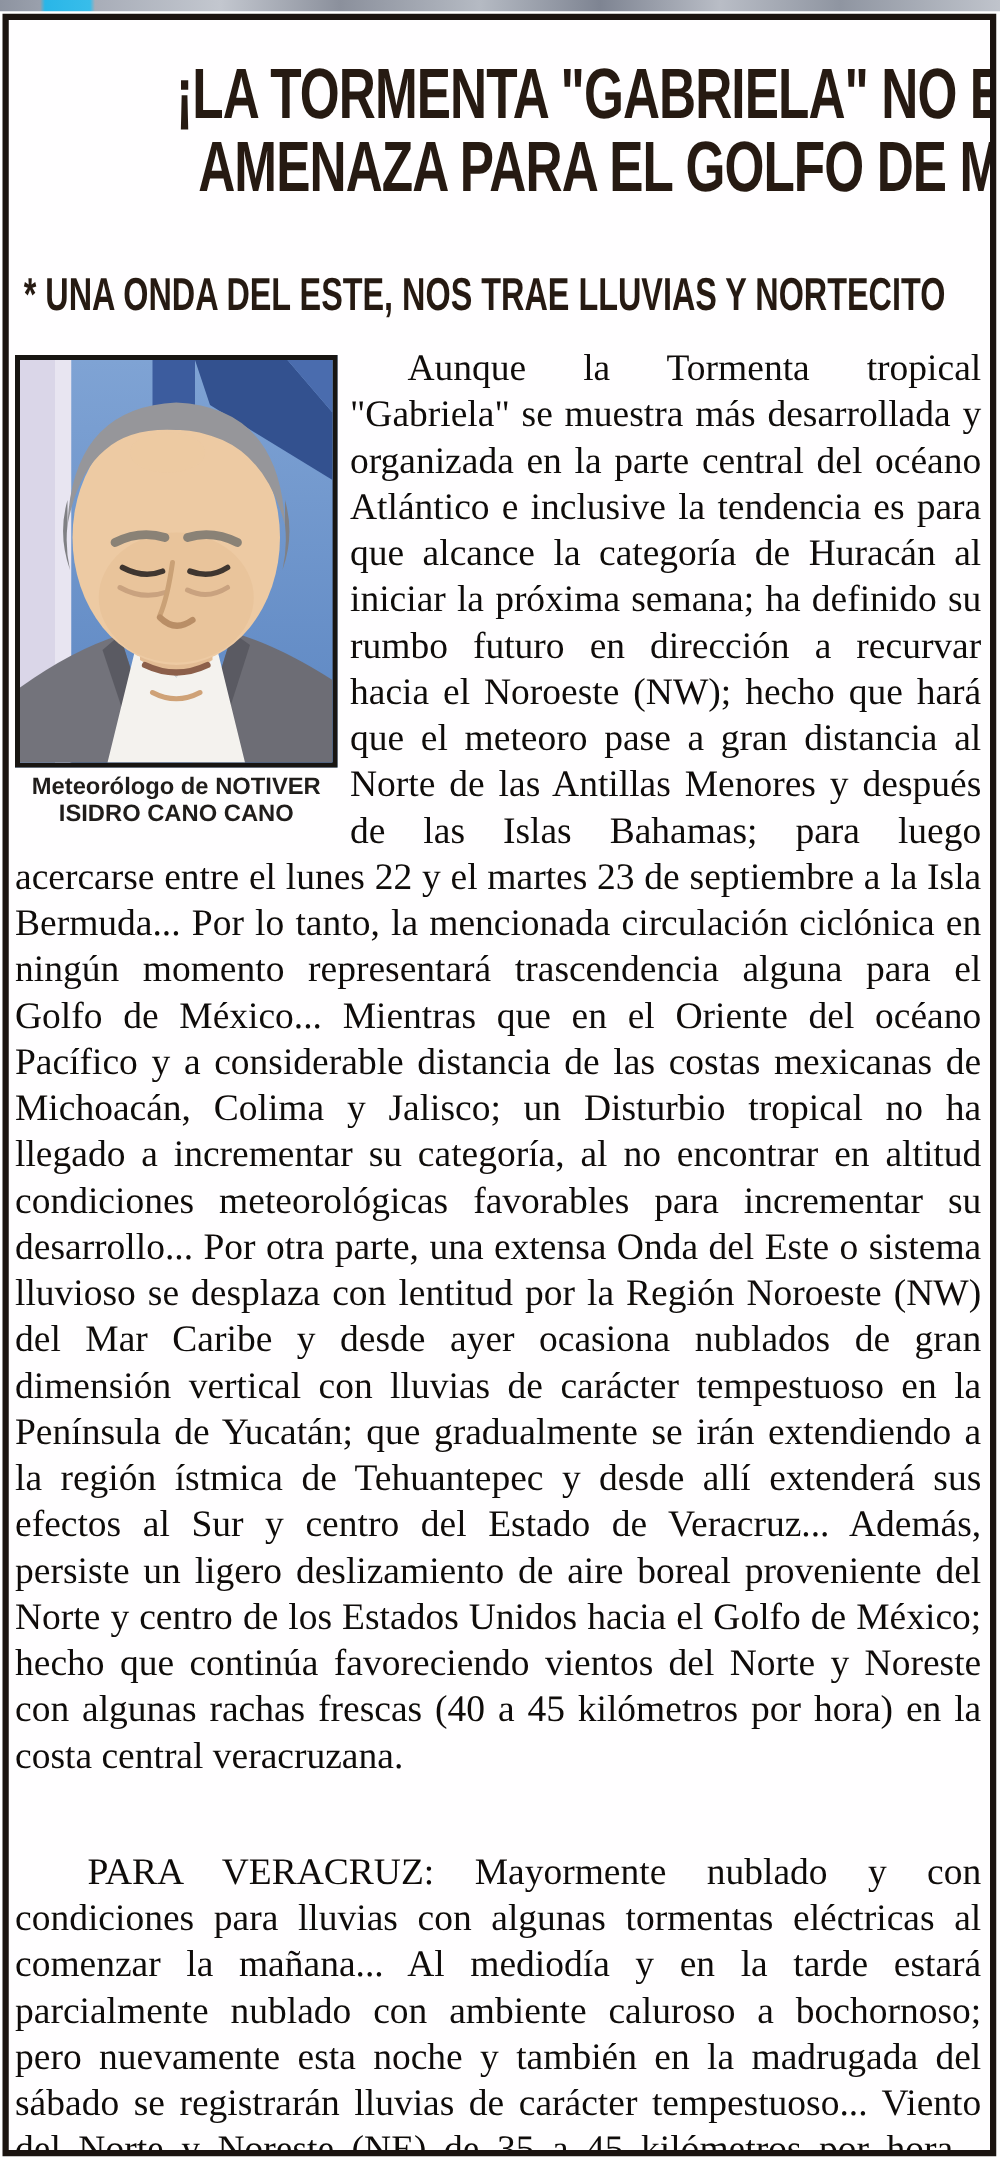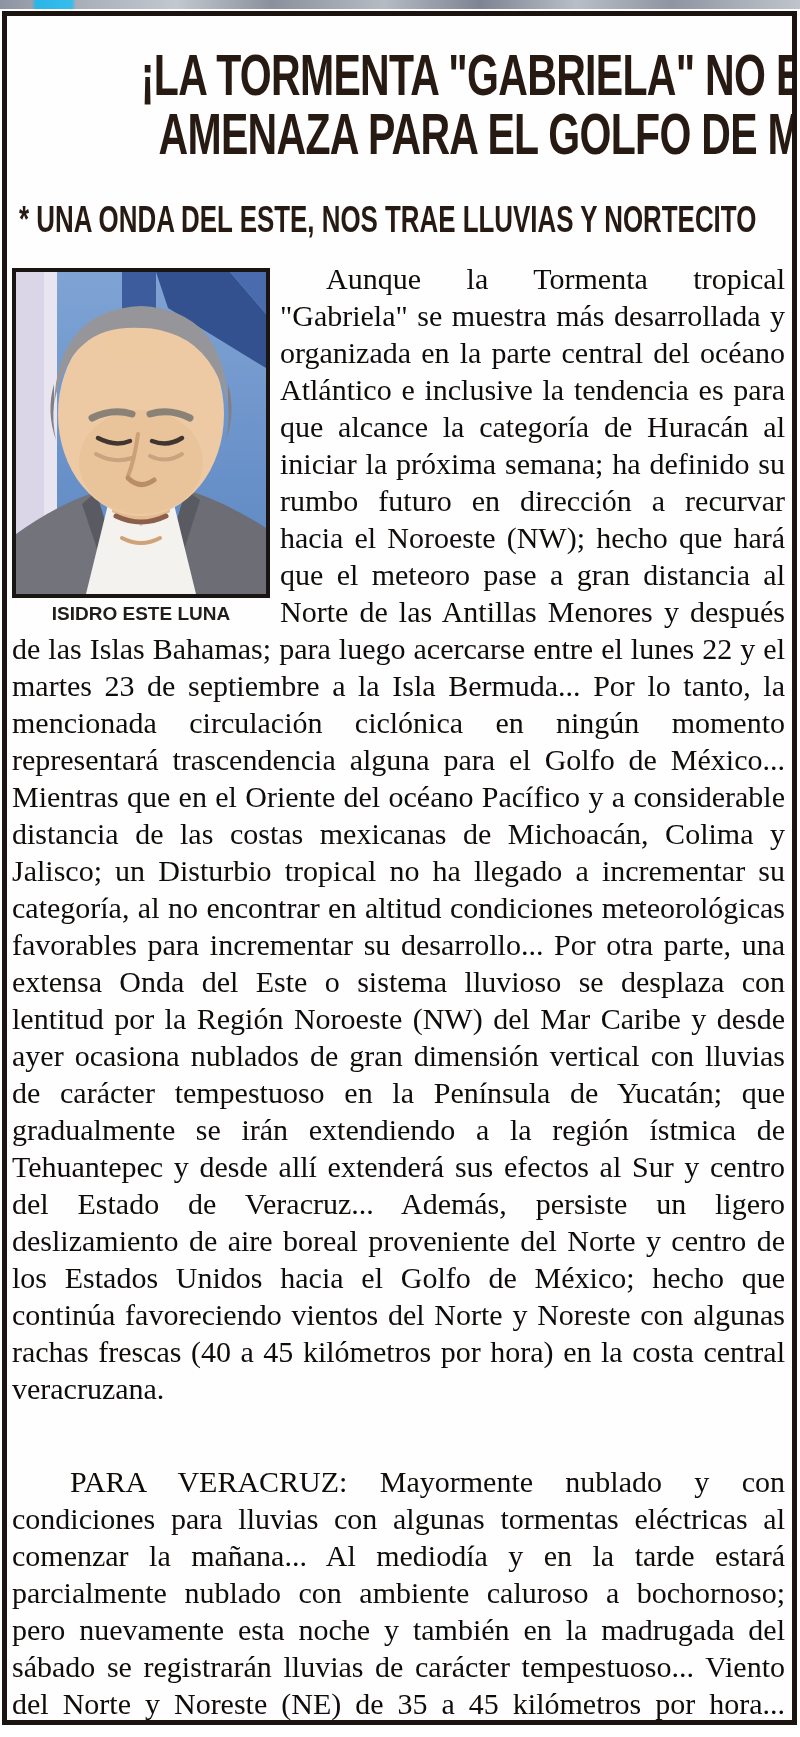--- a/index.html
+++ b/index.html
@@ -16,21 +16,21 @@
   
   .frame {
     position:absolute; top:11px; left:2px; width:795px; height:1714px;
     border:5px solid #1b1410; background:#fffeff; overflow:hidden;
   }
 
   .headline { margin-top:30px; text-align:center; color:#261a12; font-weight:bold; }
   .hl-line { display:block; text-align:center; white-space:nowrap; font-size:57px; line-height:59px; }
   .hl-line .cond { display:inline-block; transform:scaleX(0.72); transform-origin:50% 50%; letter-spacing:-1px; }
 
-  .subheadline { margin-top:36px; padding-left:12px; color:#261a12; font-weight:bold; white-space:nowrap; }
+  .subheadline { margin-top:52px; padding-left:12px; color:#261a12; font-weight:bold; white-space:nowrap; }
   .subheadline .cond-l { display:inline-block; font-size:37px; line-height:40px; transform:scaleX(0.70); transform-origin:0 50%; letter-spacing:0; }
 
   .content {
     margin-top:20px; padding:0 7px 0 5px;
     font-family:"Liberation Serif", serif; font-size:30px; line-height:37px;
     text-align:justify; color:#0f0c0a;
   }
 
   .photo-float { float:left; width:258px; margin:8px 10px 2px 0; }
   .photo-frame { border:4px solid #181512; width:258px; height:330px; background:#6d96cc; }
@@ -108,21 +108,22 @@
             <path d="M134,184 q16,8 32,-2" stroke="#c9a27f" stroke-width="4" fill="none" stroke-linecap="round"></path>
 
             <path d="M122,162 q-4,28 -10,42" stroke="#caa176" stroke-width="4" fill="none" stroke-linecap="round"></path>
             <path d="M112,206 q12,12 26,2" stroke="#b98e66" stroke-width="5" fill="none" stroke-linecap="round"></path>
 
             <path d="M100,244 q25,12 50,0" stroke="#8c5f4a" stroke-width="5" fill="none" stroke-linecap="round"></path>
             <path d="M106,266 q19,10 38,0" stroke="#cfa277" stroke-width="4" fill="none" stroke-linecap="round"></path>
           </svg>
         </div>
         <div class="photo-caption">
-          <div>ISIDRO ESTE LUNA</div>
+          <div>Meteorólogo de NOTIVER</div>
+          <div>ISIDRO CANO CANO</div>
         </div>
       </div>
 
       <p class="para1"><span>Aunque la Tormenta tropical "Gabriela" se muestra más desarrollada y organizada en la parte central del océano Atlántico e inclusive la tendencia es para que alcance la categoría de Huracán al iniciar la próxima semana; ha definido su rumbo futuro en dirección a recurvar hacia el Noroeste (NW); hecho que hará que el meteoro pase a gran distancia al Norte de las Antillas Menores y después de las Islas Bahamas; para luego acercarse entre el lunes 22 y el martes 23 de septiembre a la Isla Bermuda... Por lo tanto, la mencionada circulación ciclónica en ningún momento representará trascendencia alguna para el Golfo de México... Mientras que en el Oriente del océano Pacífico y a considerable distancia de las costas mexicanas de Michoacán, Colima y Jalisco; un Disturbio tropical no ha llegado a incrementar su categoría, al no encontrar en altitud condiciones meteorológicas favorables para incrementar su desarrollo... Por otra parte, una extensa Onda del Este o sistema lluvioso se desplaza con lentitud por la Región Noroeste (NW) del Mar Caribe y desde ayer ocasiona nublados de gran dimensión vertical con lluvias de carácter tempestuoso en la Península de Yucatán; que gradualmente se irán extendiendo a la región ístmica de Tehuantepec y desde allí extenderá sus efectos al Sur y centro del Estado de Veracruz... Además, persiste un ligero deslizamiento de aire boreal proveniente del Norte y centro de los Estados Unidos hacia el Golfo de México; hecho que continúa favoreciendo vientos del Norte y Noreste con algunas rachas frescas (40 a 45 kilómetros por hora) en la costa central veracruzana.</span></p>
 
       <p class="para2"><span class="lead">PARA VERACRUZ</span><span>: Mayormente nublado y con condiciones para lluvias con algunas tormentas eléctricas al comenzar la mañana... Al mediodía y en la tarde estará parcialmente nublado con ambiente caluroso a bochornoso; pero nuevamente esta noche y también en la madrugada del sábado se registrarán lluvias de carácter tempestuoso... Viento del Norte y Noreste (NE) de 35 a 45 kilómetros por hora... Temperatura máxima de 31 grados y sensación térmica de 35 grados.</span></p>
 
     </div>
   </div>
 </div>

